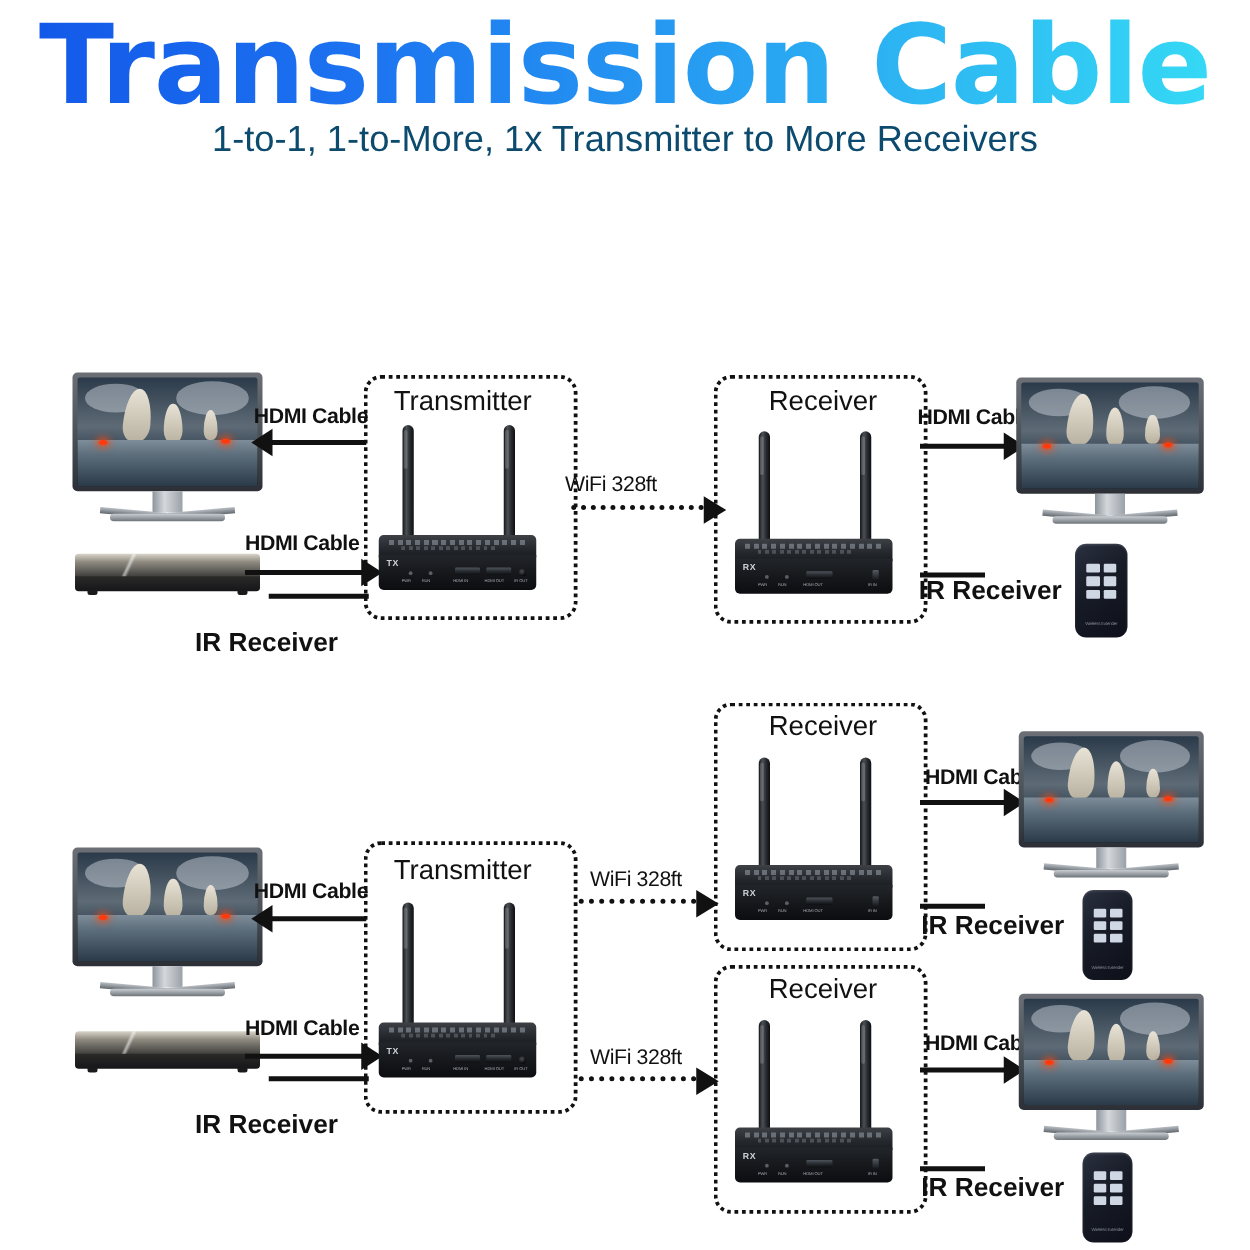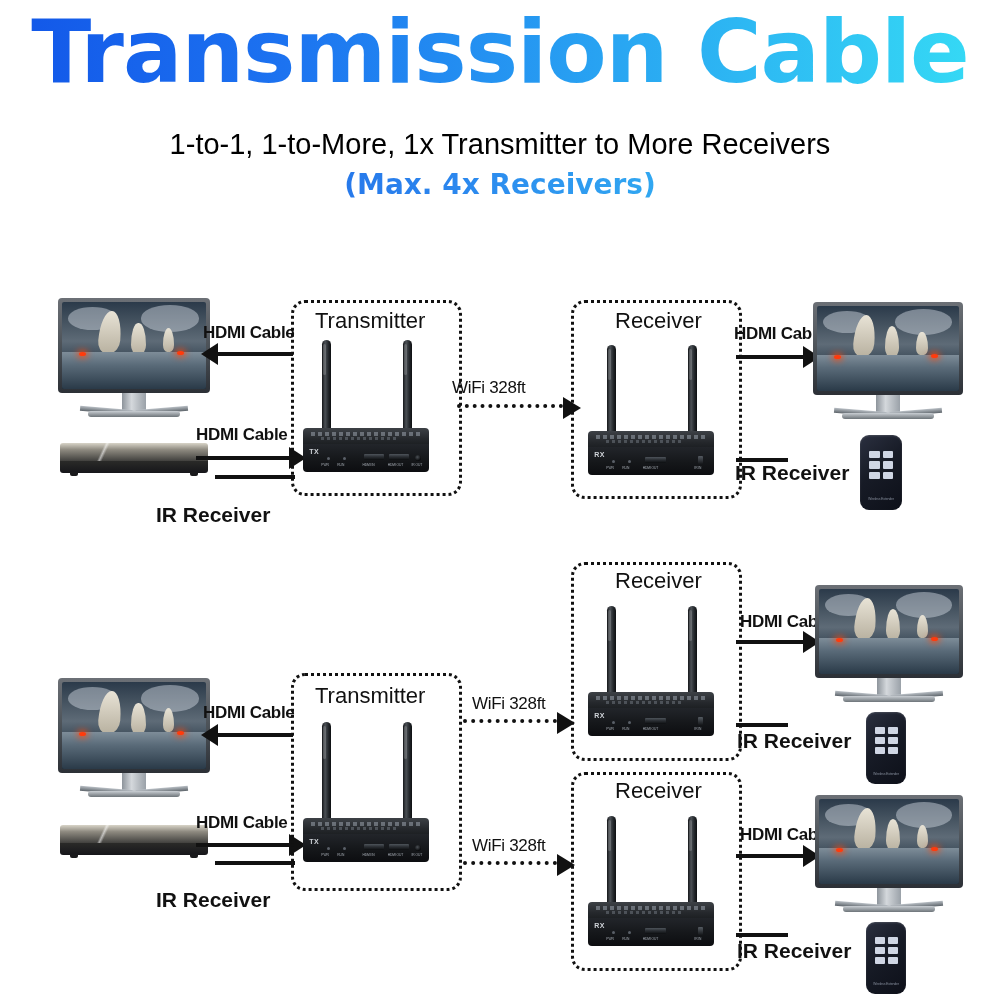--- a/index.html
+++ b/index.html
@@ -7,22 +7,22 @@
        font-family:"Liberation Sans","DejaVu Sans",sans-serif;}
 
   
   #header{position:absolute;left:0;top:0;width:1000px;height:230px;}
   #title{position:absolute;left:0;top:6px;width:1000px;text-align:center;
          font-size:88px;font-weight:bold;line-height:92px;letter-spacing:-1px;
          font-family:"DejaVu Sans",sans-serif;
          background:linear-gradient(90deg,#1256E8 0%,#1C72F0 28%,#29A6F2 62%,#36DDF5 100%);
          -webkit-background-clip:text;background-clip:text;color:transparent;
          -webkit-text-fill-color:transparent;}
-  #subtitle{position:absolute;left:0;top:128px;width:1000px;text-align:center;
-            font-size:29px;color:#000000;font-weight:400;letter-spacing:0px;}
+  #subtitle{position:absolute;left:0;top:96px;width:1000px;text-align:center;
+            font-size:29px;color:#0c4a6e;font-weight:400;letter-spacing:0px;}
   #subtitle2{position:absolute;left:0;top:168px;width:1000px;text-align:center;
              font-size:28px;font-weight:bold;
              font-family:"DejaVu Sans",sans-serif;
              background:linear-gradient(90deg,#1B4FE0 0%,#2B86EE 45%,#3ADFF6 100%);
              -webkit-background-clip:text;background-clip:text;color:transparent;
              -webkit-text-fill-color:transparent;}
 
   
   .dashbox{position:absolute;border:3px dotted #111;border-radius:14px;}
   .boxlabel{position:absolute;font-size:22px;color:#111;white-space:nowrap;
@@ -129,21 +129,20 @@
   .remote .key{background:#cfd6e4;border-radius:1px;}
   .remote .rbrand{position:absolute;left:0;width:100%;text-align:center;
         font-size:3.6px;color:#7f8795;letter-spacing:-0.2px;white-space:nowrap;}
 </style>
 </head>
 <body>
 
 <div id="header">
   <div id="title">Transmission Cable</div>
   <div id="subtitle">1-to-1, 1-to-More, 1x Transmitter to More Receivers</div>
-  <div id="subtitle2">(Max. 4x Receivers)</div>
 </div>
 
 <div>
 
   <div class="monitor" style="left:58px;top:298px;width:152px;height:120px;">
     <div class="bezel" style="height:95px;">
       <div class="screen">
         <div class="cloud" style="left:4%;top:6%;width:34%;height:26%;"></div>
         <div class="cloud" style="left:55%;top:4%;width:40%;height:30%;"></div>
         <div class="sail1"></div>

